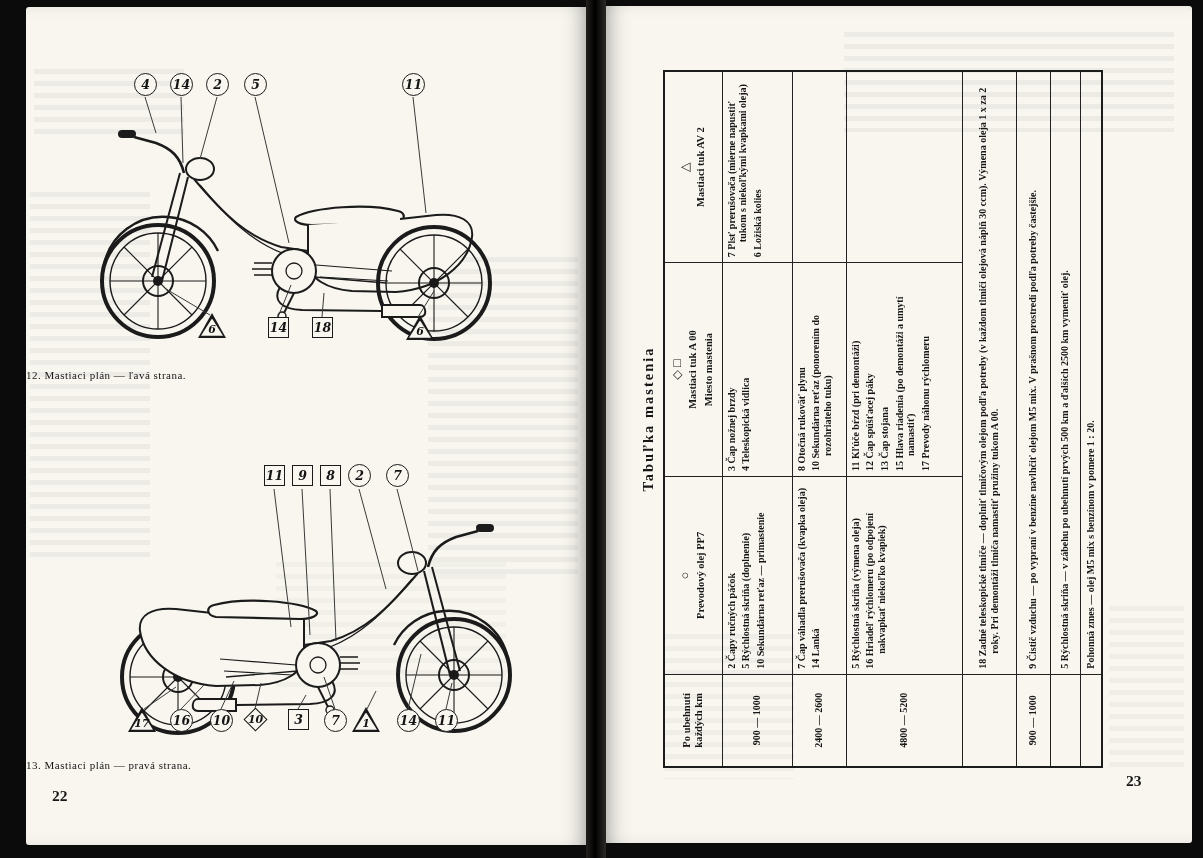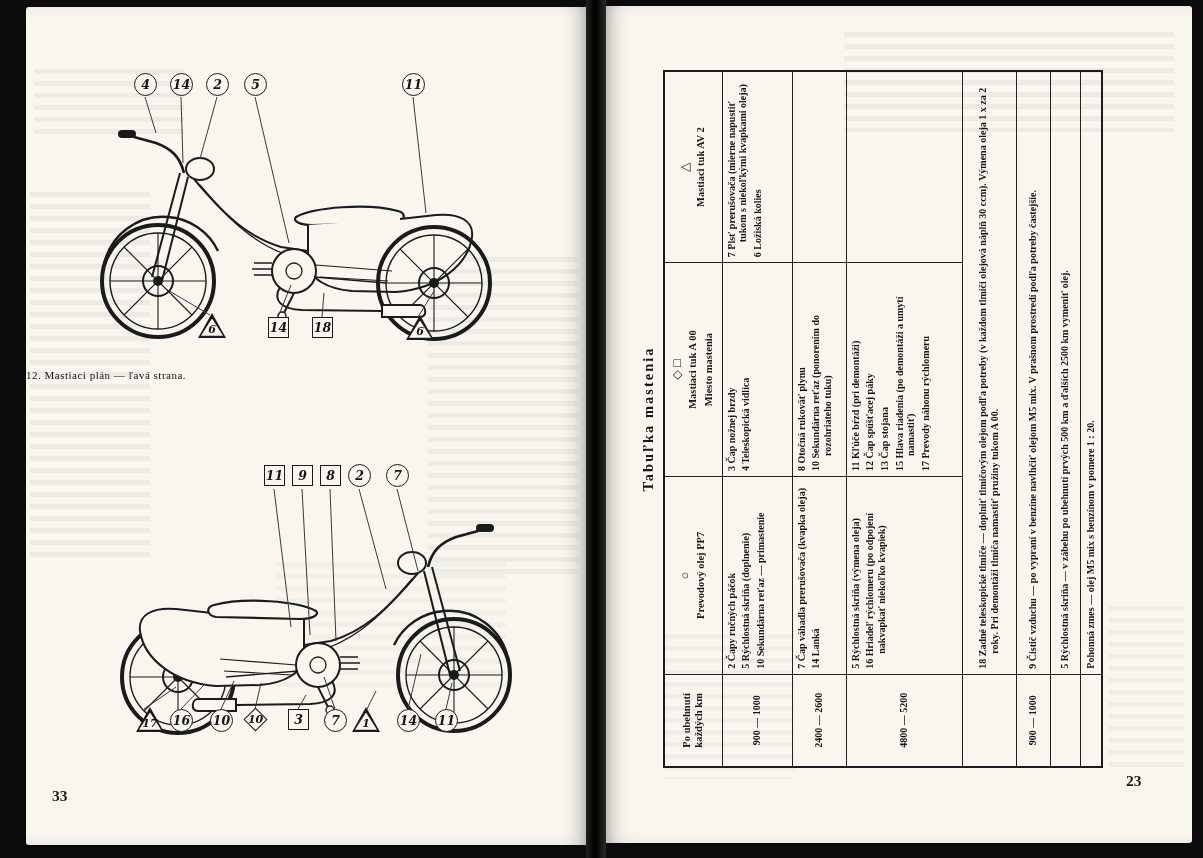--- a/index.html
+++ b/index.html
@@ -241,21 +241,21 @@
         </div>
       <div class="callout sqr" style="left:234px;top:6px;">
           <span class="cl">8</span>
         </div>
       <div class="callout circ" style="left:262px;top:5px;">
           <span class="cl">2</span>
         </div>
       <div class="callout circ" style="left:300px;top:5px;">
           <span class="cl">7</span>
         </div>
-      <div class="callout tri" style="left:42px;top:248px;margin-left:8px;">
+      <div class="callout tri" style="left:42px;top:248px;">
           <span class="cl">17</span>
         </div>
       <div class="callout circ" style="left:84px;top:250px;align-items:center;">
           <span class="cl">16</span>
         </div>
       <div class="callout circ" style="left:124px;top:250px;">
           <span class="cl">10</span>
         </div>
       <div class="callout dia" style="left:161px;top:252px;">
           <span class="cl">10</span>
@@ -269,22 +269,23 @@
       <div class="callout tri" style="left:266px;top:248px;">
           <span class="cl">1</span>
         </div>
       <div class="callout circ" style="left:311px;top:250px;">
           <span class="cl">14</span>
         </div>
       <div class="callout circ" style="left:349px;top:250px;">
           <span class="cl">11</span>
         </div>
     </div>
-
-    <div class="pagenum" style="left:26px; top:780px;">33</div>
+    <p class="caption" style="top:752px;">13. Mastiaci plán — pravá strana.</p>
+
+    <div class="pagenum" style="left:26px; top:780px;">22</div>
   </div>
 
   <div class="page page-right">
     <div class="bleed" style="left:240px; top:26px;  width:330px; height:100px;"></div>
     <div class="bleed" style="left:60px;  top:628px; width:130px; height:145px; opacity:.35;"></div>
     <div class="bleed" style="left:505px; top:600px; width:75px;  height:165px; opacity:.35;"></div>
 
     <div class="rot-wrap">
       <div class="table-title">Tabuľka mastenia</div>
       <table class="lube">

